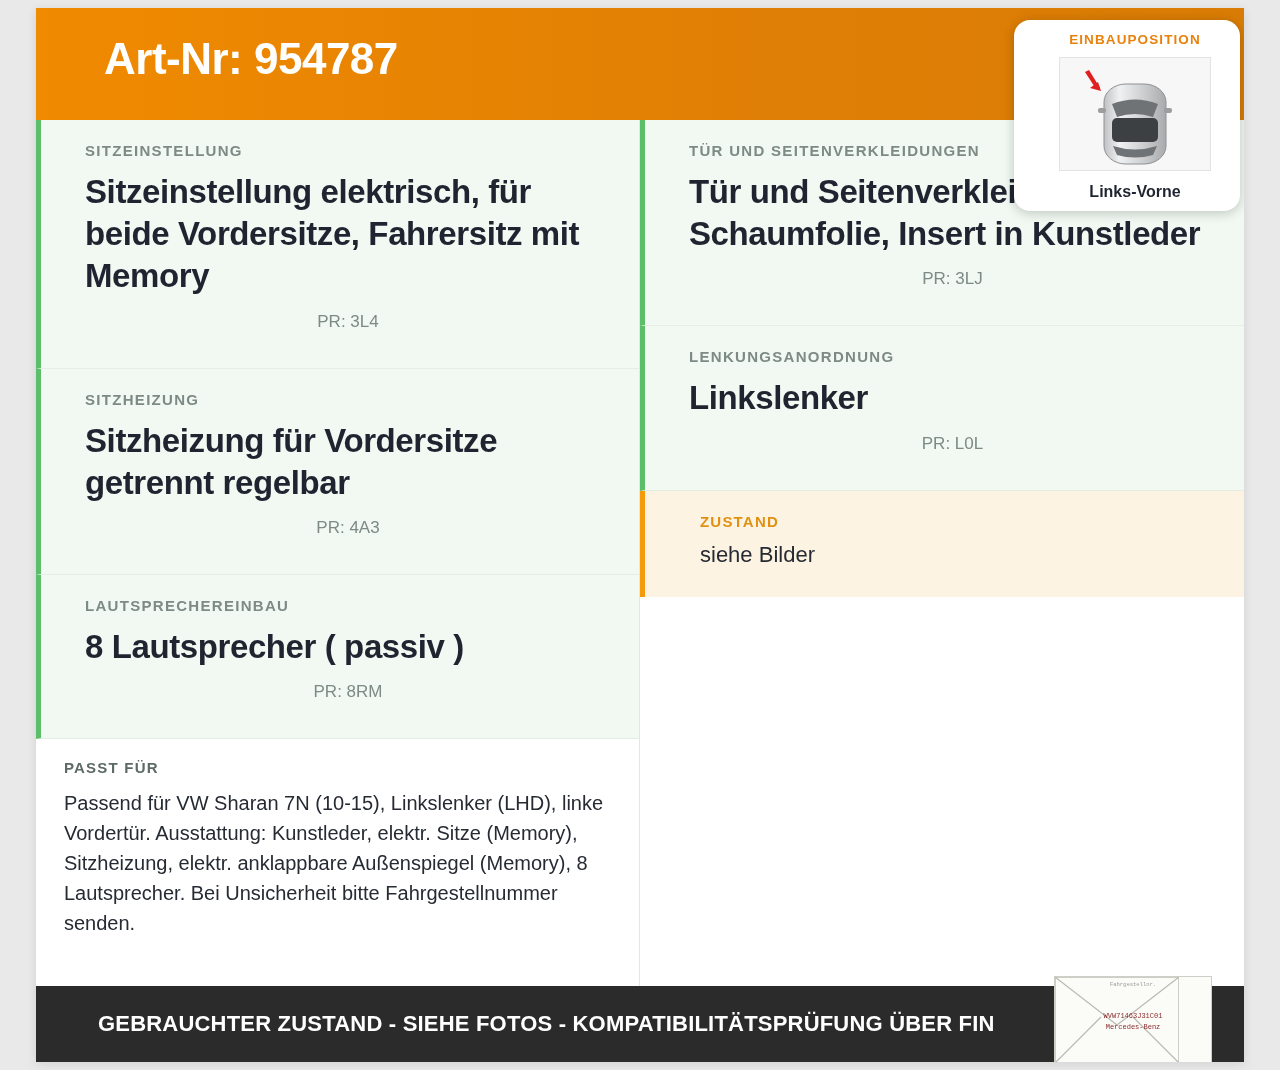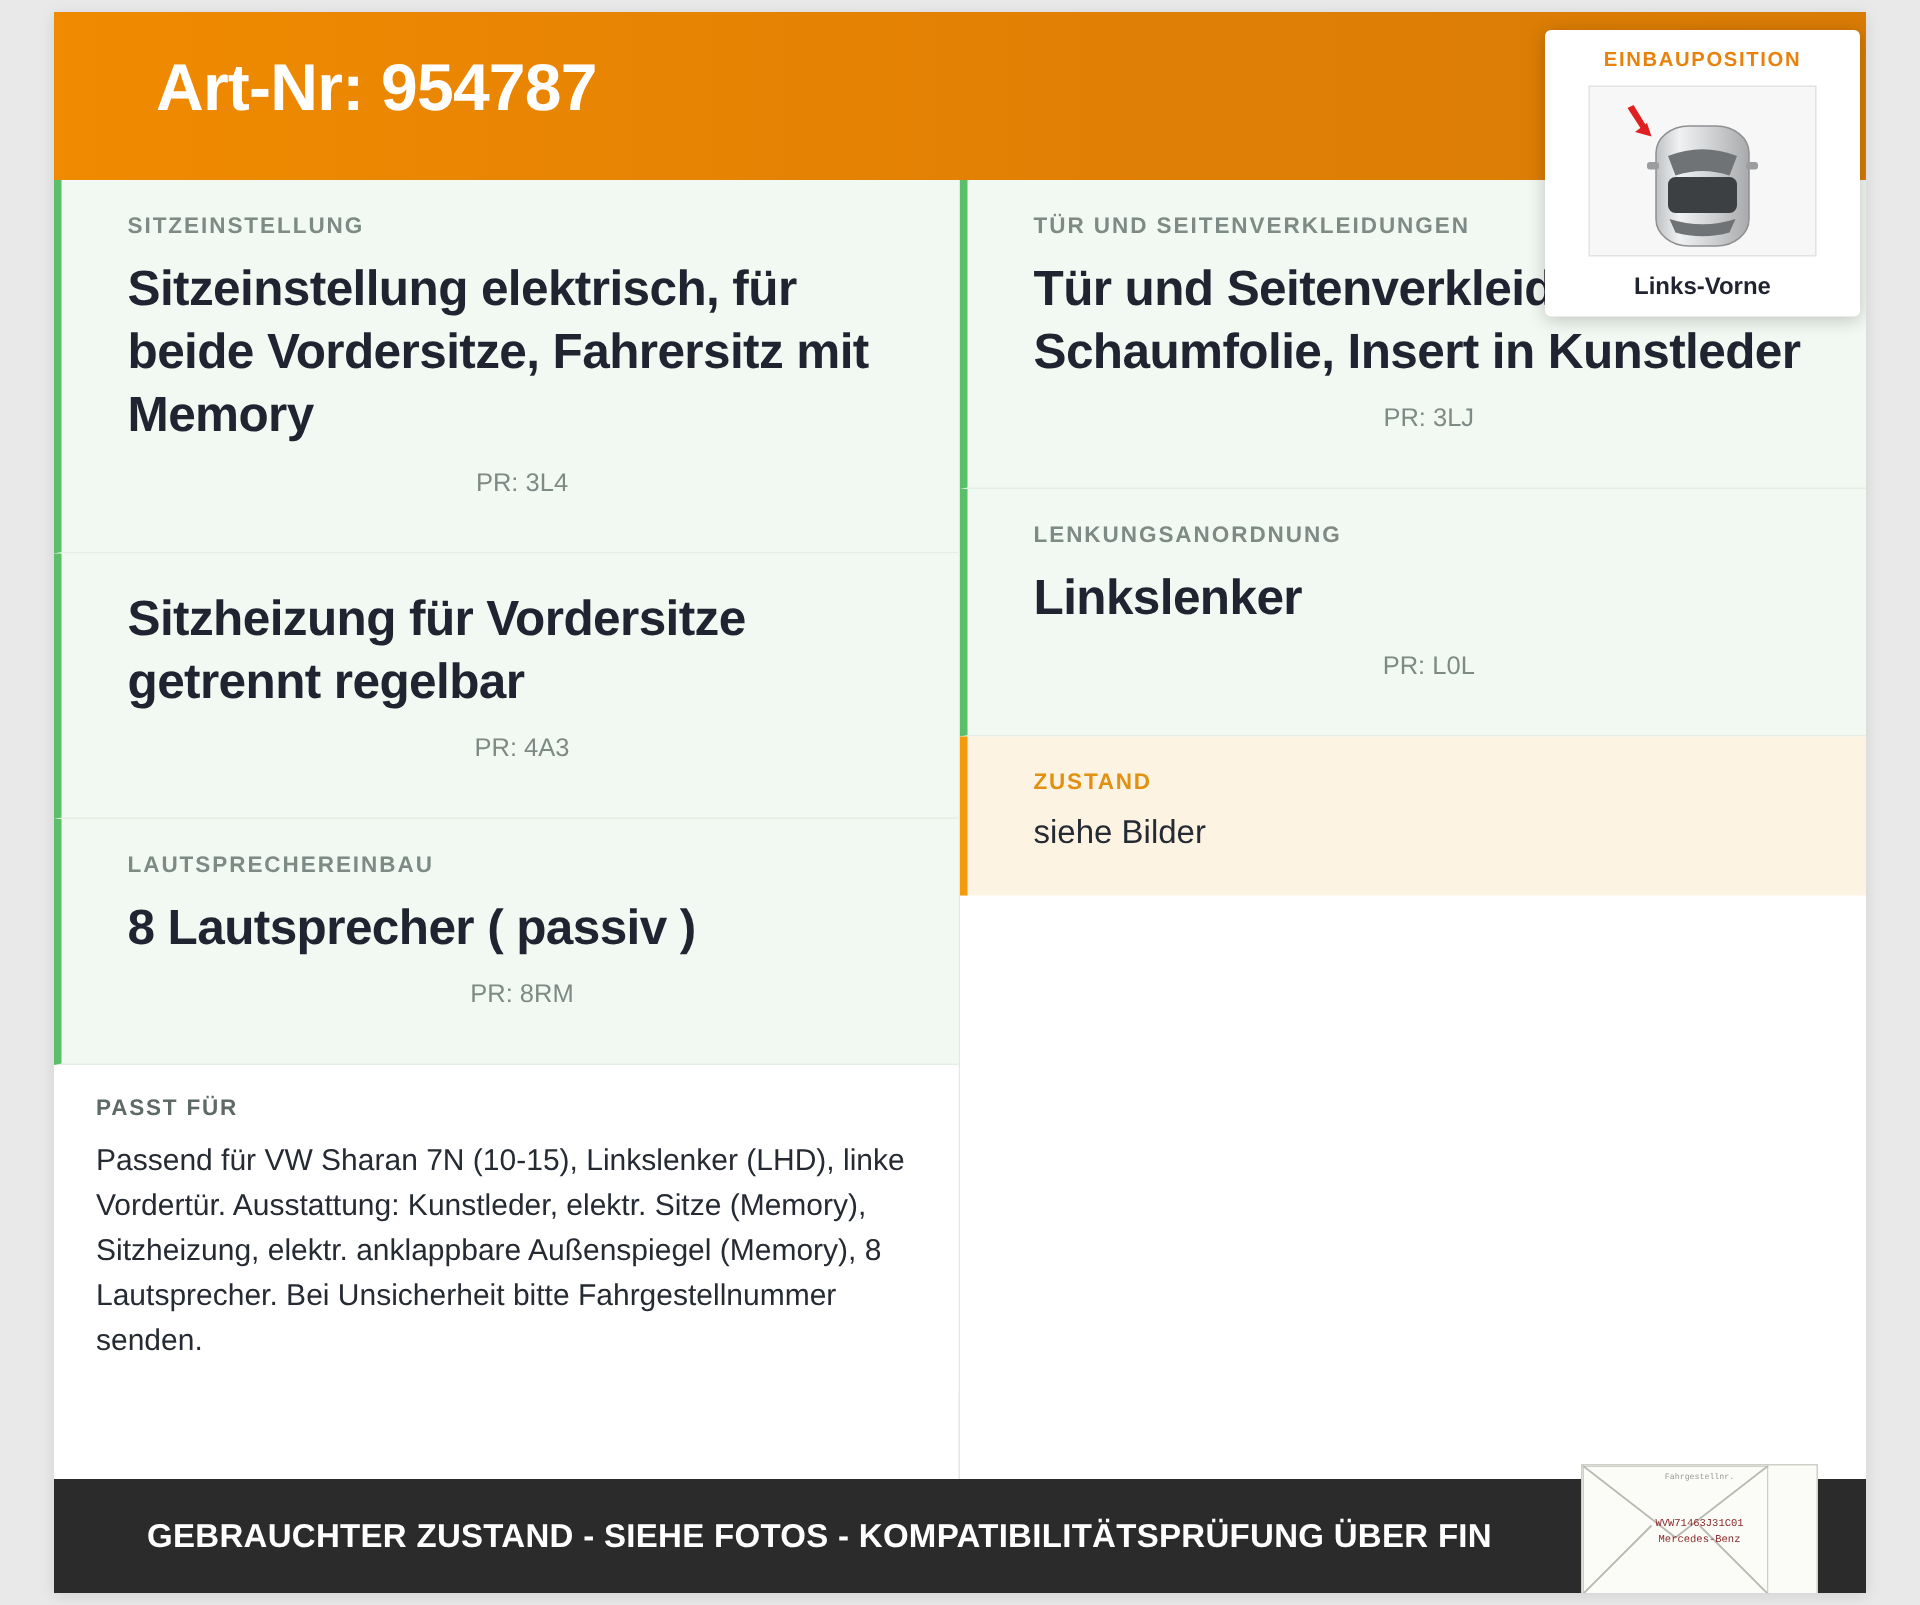--- a/index.html
+++ b/index.html
@@ -105,21 +105,21 @@
     color: #262b33;
     font-size: 20px;
     line-height: 1.5;
   }
 
   
   .condition {
     box-sizing: border-box;
     border-left: 5px solid #f59b0b;
     background: #fdf3e3;
-    padding: 22px 28px 24px 44px;
+    padding: 22px 28px 24px 55px;
     height: 106px;
   }
   .condition-label {
     color: #e09112;
     font-size: 15px;
     font-weight: bold;
     letter-spacing: 1.2px;
     text-transform: uppercase;
     margin-bottom: 12px;
   }
@@ -128,23 +128,23 @@
     font-size: 22px;
   }
 
   
   .install-card {
     position: absolute;
     right: 4px;
     top: 12px;
     width: 190px;
     background: #ffffff;
-    border-radius: 4px;
+    border-radius: 16px;
     box-shadow: 0 2px 12px rgba(0,0,0,0.22);
-    padding: 12px 10px 10px 10px;
+    padding: 12px 10px 10px 26px;
     text-align: center;
     z-index: 5;
   }
   .install-label {
     color: #e8820c;
     font-size: 13.5px;
     font-weight: bold;
     letter-spacing: 1.1px;
     text-transform: uppercase;
     margin-bottom: 10px;
@@ -264,20 +264,21 @@
 
     <div class="col col-left">
 
       <div class="feature">
         <div class="feature-cat">SITZEINSTELLUNG</div>
         <div class="feature-title">Sitzeinstellung elektrisch, für beide Vordersitze, Fahrersitz mit Memory</div>
         <div class="feature-pr">PR: 3L4</div>
       </div>
 
       <div class="feature">
+        <div class="feature-cat">SITZHEIZUNG</div>
         <div class="feature-title">Sitzheizung für Vordersitze getrennt regelbar</div>
         <div class="feature-pr">PR: 4A3</div>
       </div>
 
       <div class="feature">
         <div class="feature-cat">LAUTSPRECHEREINBAU</div>
         <div class="feature-title">8 Lautsprecher ( passiv )</div>
         <div class="feature-pr">PR: 8RM</div>
       </div>
 

